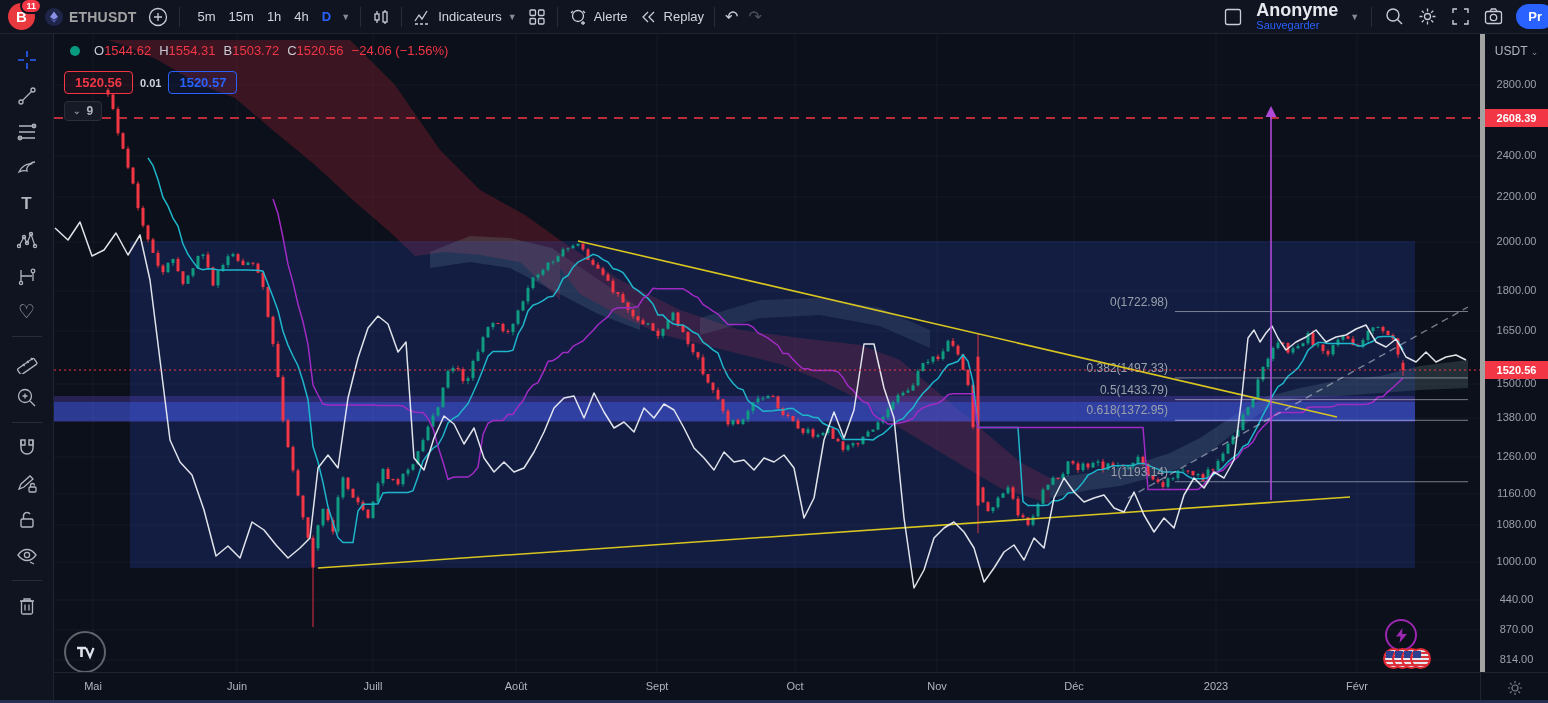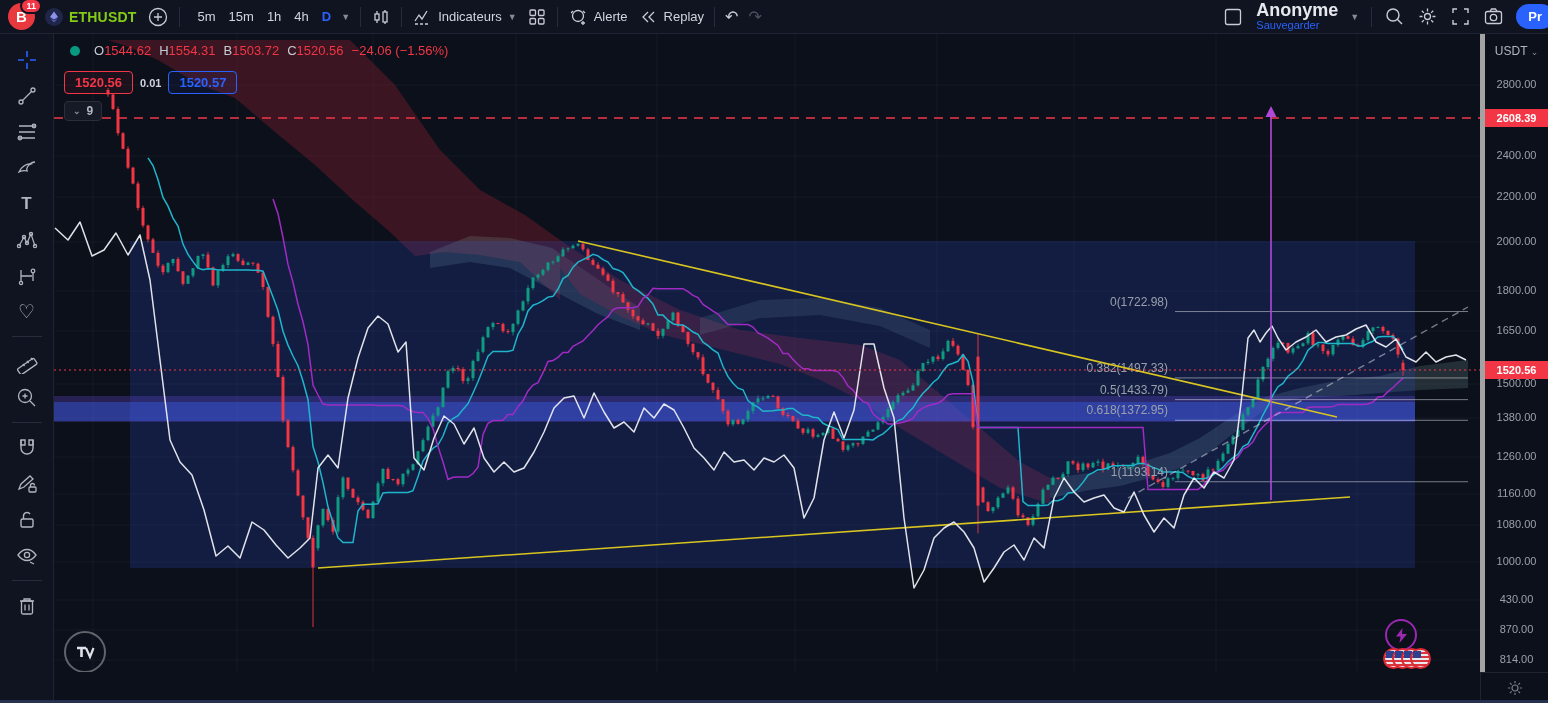--- a/index.html
+++ b/index.html
@@ -13,21 +13,21 @@
           display:flex;align-items:center;padding:0 8px;gap:10px;box-sizing:border-box;}
   .tb-left{display:flex;align-items:center;gap:10px;flex:1;min-width:0;}
   .tb-right{display:flex;align-items:center;gap:12px;}
   .tb-div{width:1px;height:20px;background:#272c3b;}
   .logo{position:relative;width:27px;height:27px;border-radius:50%;background:#e8393f;
         display:flex;align-items:center;justify-content:center;color:#fff;font-weight:bold;font-size:15px;}
   .logo-badge{position:absolute;top:-5px;right:-7px;background:#f23645;color:#fff;font-size:9px;
         font-weight:bold;border-radius:8px;padding:1px 4px;border:2px solid #101420;}
   .sym{display:flex;align-items:center;gap:6px;cursor:pointer;}
   .coin{width:18px;height:18px;border-radius:50%;background:#20264a;display:flex;align-items:center;justify-content:center;}
-  .sym-name{color:#84cc16;font-weight:bold;font-size:14px;letter-spacing:.2px;}
+  .sym-name{color:#a3a3a3;font-weight:bold;font-size:14px;letter-spacing:.2px;}
   .tf{display:flex;align-items:center;gap:13px;font-size:13px;color:#d1d4dc;margin-left:8px;}
   .tf span{cursor:pointer;}
   .tf .active{color:#2962ff;font-weight:bold;}
   .tb-label{font-size:13px;color:#d1d4dc;}
   .tb-btn{display:flex;align-items:center;gap:6px;cursor:pointer;}
   .chev{font-size:9px;color:#868b98;}
   .icon{display:inline-flex;align-items:center;justify-content:center;}
   .undo{color:#c9ccd6;font-size:16px;}
   .redo{color:#4c5160;font-size:16px;}
   .user-block{display:flex;flex-direction:column;line-height:1.05;align-items:flex-start;}
@@ -926,27 +926,39 @@
       <div class="ptick" style="top: 156px;">2200.00</div>
       <div class="ptick" style="top: 201px;">2000.00</div>
       <div class="ptick" style="top: 250px;">1800.00</div>
       <div class="ptick" style="top: 290px;">1650.00</div>
       <div class="ptick" style="top: 343px;">1500.00</div>
       <div class="ptick" style="top: 377px;">1380.00</div>
       <div class="ptick" style="top: 416px;">1260.00</div>
       <div class="ptick" style="top: 453px;">1160.00</div>
       <div class="ptick" style="top: 484px;">1080.00</div>
       <div class="ptick" style="top: 521px;">1000.00</div>
-      <div class="ptick" style="top: 559px;">430.00</div>
+      <div class="ptick" style="top: 559px;">440.00</div>
       <div class="ptick" style="top: 589px;">870.00</div>
       <div class="ptick" style="top: 619px;">814.00</div>
       <div class="ptag" style="top: 75px;">2608.39</div>
       <div class="ptag" style="top: 327px;">1520.56</div>
     </div>
 
+  <div class="taxis" id="taxis">
+      <div class="ttick" style="left: 39px;">Mai</div>
+      <div class="ttick" style="left: 183px;">Juin</div>
+      <div class="ttick" style="left: 319px;">Juill</div>
+      <div class="ttick" style="left: 462px;">Août</div>
+      <div class="ttick" style="left: 603px;">Sept</div>
+      <div class="ttick" style="left: 741px;">Oct</div>
+      <div class="ttick" style="left: 883px;">Nov</div>
+      <div class="ttick" style="left: 1020px;">Déc</div>
+      <div class="ttick" style="left: 1162px;">2023</div>
+      <div class="ttick" style="left: 1303px;">Févr</div>
+    </div>
 
   <div class="corner">
     <svg width="16" height="16" viewBox="0 0 16 16" fill="none" stroke="#787b86" stroke-width="1.2">
         <circle cx="8" cy="8" r="3"></circle>
         <path d="M8 1v2.2M8 12.8V15M1 8h2.2M12.8 8H15M3 3l1.6 1.6M11.4 11.4L13 13M13 3l-1.6 1.6M4.6 11.4L3 13"></path>
       </svg>
   </div>
 </div>
 
 <div class="bottom-strip"></div>

